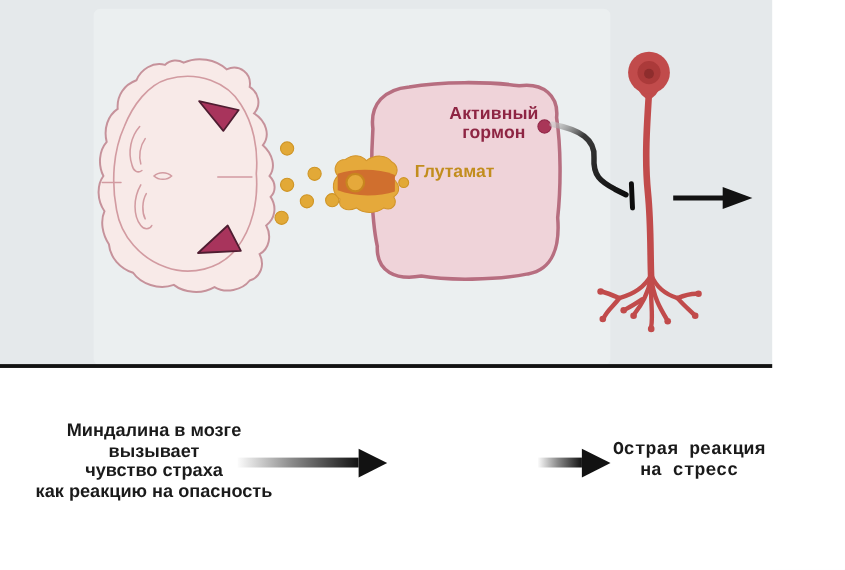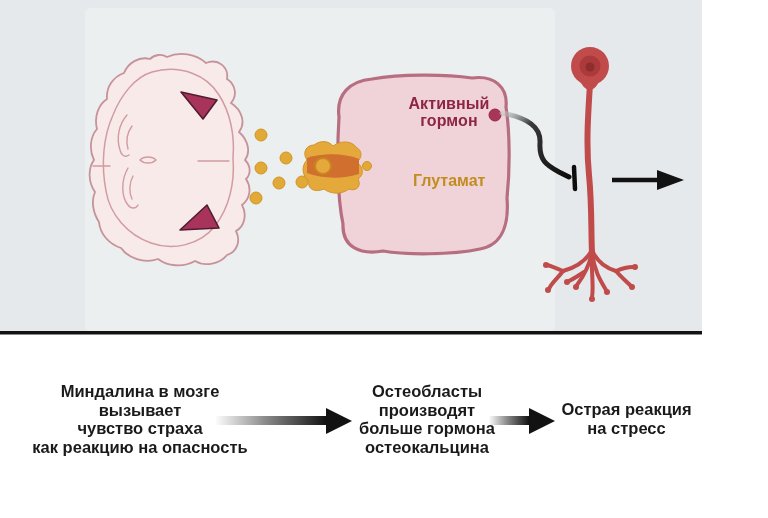--- a/index.html
+++ b/index.html
@@ -12,30 +12,30 @@
   }
   .scene svg { display:block; }
   .overlay-label {
     position:absolute; white-space:pre-line; font-weight:700;
   }
   .hormone-label {
     left:403px; top:96px; width:92px; text-align:center;
     font-size:16px; line-height:16.5px; color:#8e2543; letter-spacing:0.1px;
   }
   .glutamate-label {
-    left:377px; top:172px; width:90px; text-align:left;
-    font-size:16px; line-height:17px; color:#c28d1e;margin-left:36px;
+    left:377px; top:148px; width:90px; text-align:left;
+    font-size:16px; line-height:17px; color:#c28d1e;
   }
   .flow-step {
     position:absolute; white-space:pre-line; text-align:center;
     font-weight:700; font-size:16.5px; line-height:18.5px; color:#1a1a1a;
   }
   .step-1 { left:8px;   top:382px; width:264px; }
   .step-2 { left:347px; top:382px; width:160px; }
-  .step-3 { left:549px; top:400px; width:155px; }
+  .step-3 { left:549px; top:400px; width:155px;font-family:Liberation Mono, monospace; }
   .flow-arrow { position:absolute; }
   .flow-arrow .body {
     position:absolute; height:9px; top:0;
     background:linear-gradient(to right, rgba(190,190,190,0.05), #8a8a8a 45%, #121212);
   }
   .flow-arrow .head {
     position:absolute; width:0; height:0;
     border-top:13px solid transparent; border-bottom:13px solid transparent;
     border-left:26px solid #121212;
   }
@@ -174,24 +174,20 @@
   <div class="flow-step step-1">Миндалина в мозге
 вызывает
 чувство страха
 как реакцию на опасность</div>
 
   <div class="flow-arrow arrow-1">
     <div class="body"></div>
     <div class="head"></div>
   </div>
 
-  <div class="flow-step step-2">Остеобласты
-производят
-больше гормона
-остеокальцина</div>
 
   <div class="flow-arrow arrow-2">
     <div class="body"></div>
     <div class="head"></div>
   </div>
 
   <div class="flow-step step-3">Острая реакция
 на стресс</div>
 
 </div>

